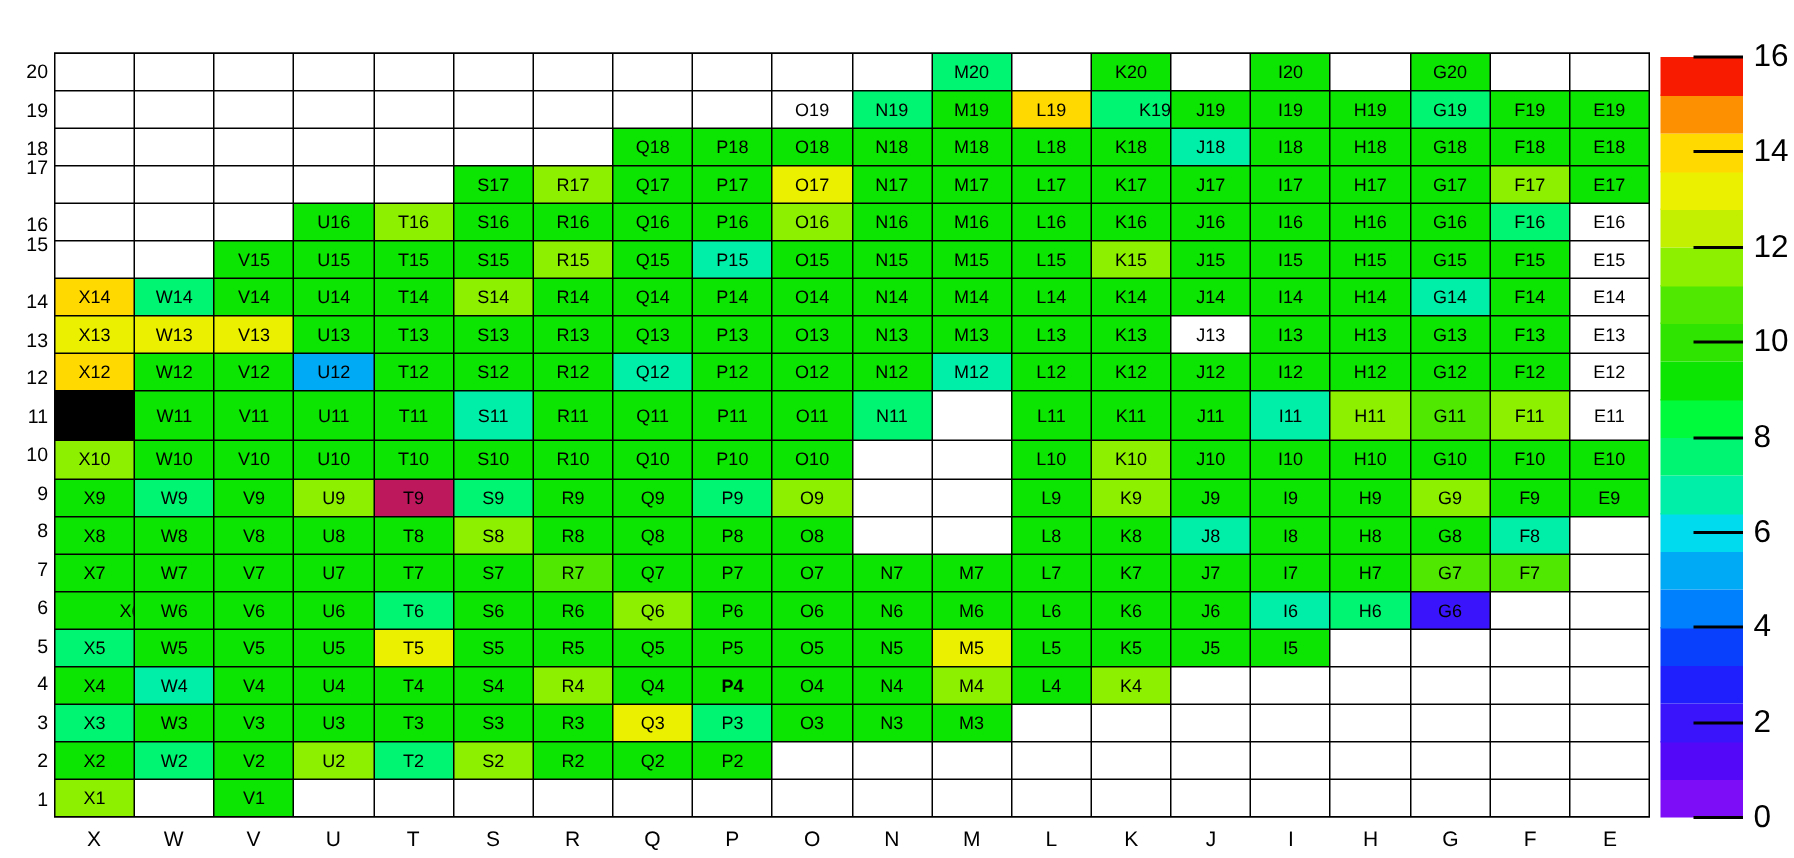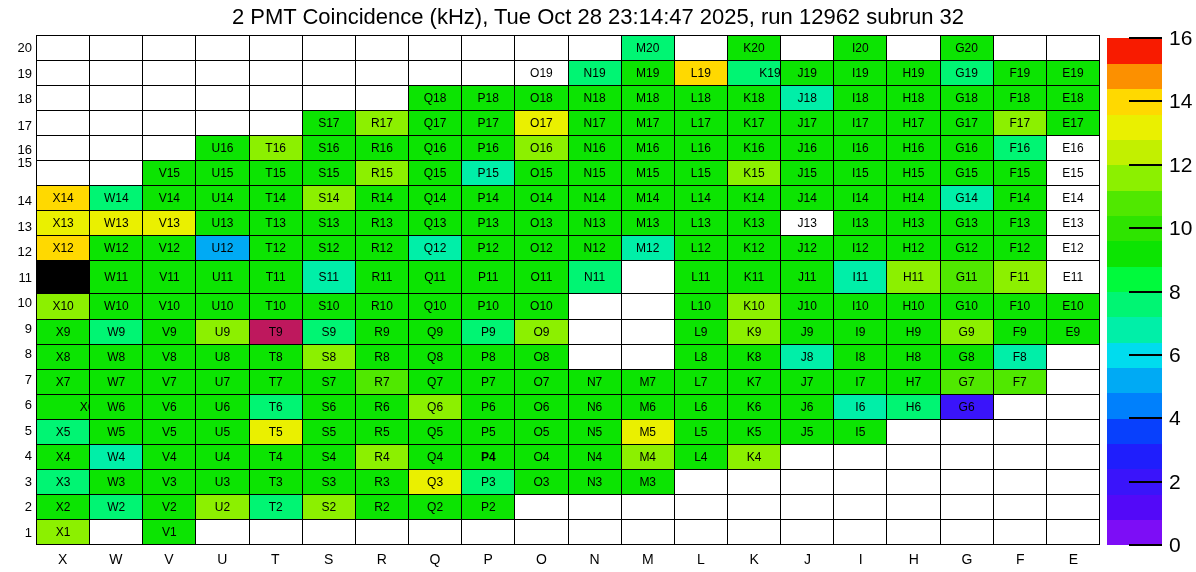--- a/index.html
+++ b/index.html
@@ -16,21 +16,20 @@
   .ylab{position:absolute;left:2px;width:30px;text-align:right;font-size:13px;}
   .xlab{position:absolute;top:551px;text-align:center;font-size:14px;}
   .cband{position:absolute;left:1107px;width:55px;}
   .cbtick{position:absolute;left:1129px;width:33px;height:2px;background:#000;}
   .cblab{position:absolute;left:1169px;font-size:21px;line-height:20px;}
 </style>
 </head>
 <body>
 
 <div id="canvas">
-  <div id="title">2 PMT Coincidence (kHz), Tue Oct 28 23:14:47 2025, run 12962 subrun 32</div>
   <div id="frame">
     <div id="grid">
         <div class="cell"></div>
         <div class="cell"></div>
         <div class="cell"></div>
         <div class="cell"></div>
         <div class="cell"></div>
         <div class="cell"></div>
         <div class="cell"></div>
         <div class="cell"></div>
@@ -425,21 +424,21 @@
         <div class="cell"></div>
         <div class="cell"></div>
         <div class="cell"></div>
         <div class="cell"></div>
       </div>
   </div>
   <div id="yaxis">
       <div class="ylab" style="top: 35px; height: 25.5px; line-height: 25.5px;">20</div>
       <div class="ylab" style="top: 60.5px; height: 25.5px; line-height: 25.5px;">19</div>
       <div class="ylab" style="top: 86px; height: 25.5px; line-height: 25.5px;">18</div>
-      <div class="ylab" style="top: 113px; height: 25.5px; line-height: 25.5px;">17</div>
+      <div class="ylab" style="top: 99px; height: 25.5px; line-height: 25.5px;">17</div>
       <div class="ylab" style="top: 137px; height: 25.5px; line-height: 25.5px;">16</div>
       <div class="ylab" style="top: 150px; height: 25.5px; line-height: 25.5px;">15</div>
       <div class="ylab" style="top: 188px; height: 25.5px; line-height: 25.5px;">14</div>
       <div class="ylab" style="top: 213.5px; height: 25.5px; line-height: 25.5px;">13</div>
       <div class="ylab" style="top: 239px; height: 25.5px; line-height: 25.5px;">12</div>
       <div class="ylab" style="top: 264.5px; height: 25.5px; line-height: 25.5px;">11</div>
       <div class="ylab" style="top: 290px; height: 25.5px; line-height: 25.5px;">10</div>
       <div class="ylab" style="top: 315.5px; height: 25.5px; line-height: 25.5px;">9</div>
       <div class="ylab" style="top: 341px; height: 25.5px; line-height: 25.5px;">8</div>
       <div class="ylab" style="top: 366.5px; height: 25.5px; line-height: 25.5px;">7</div>

